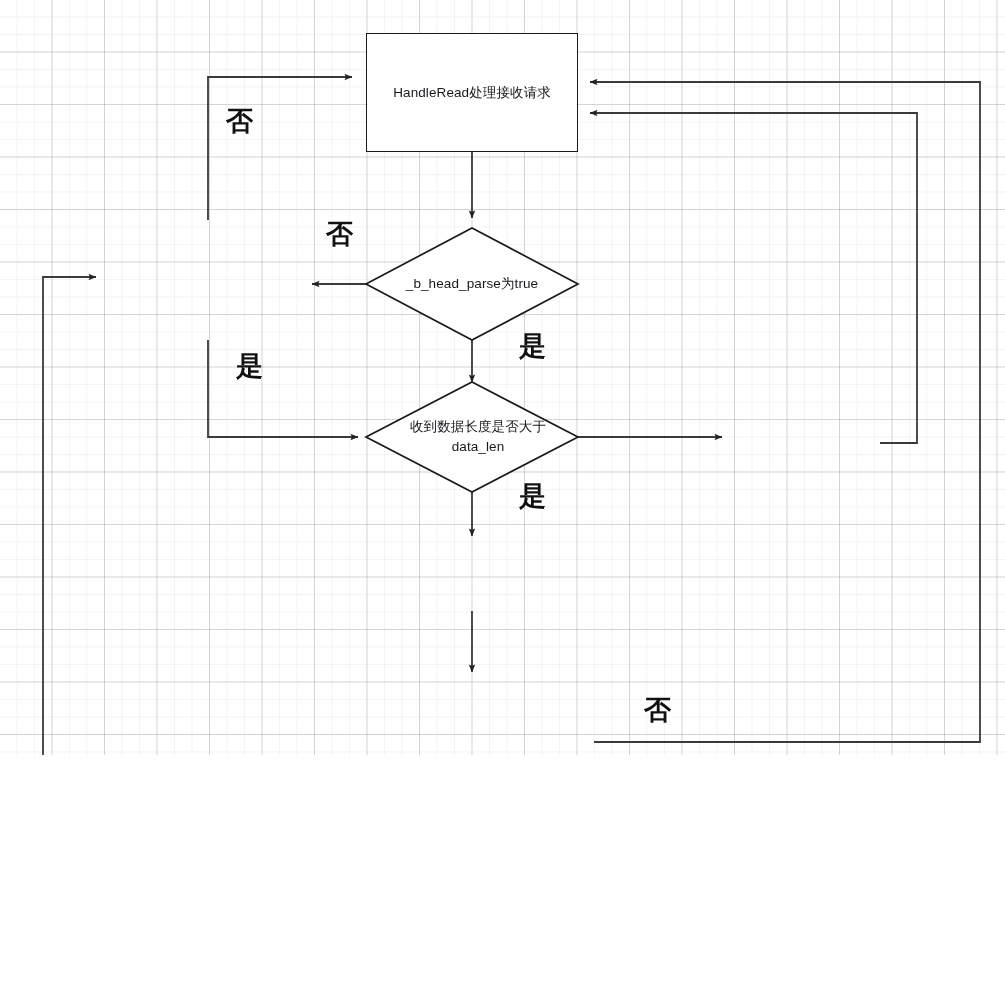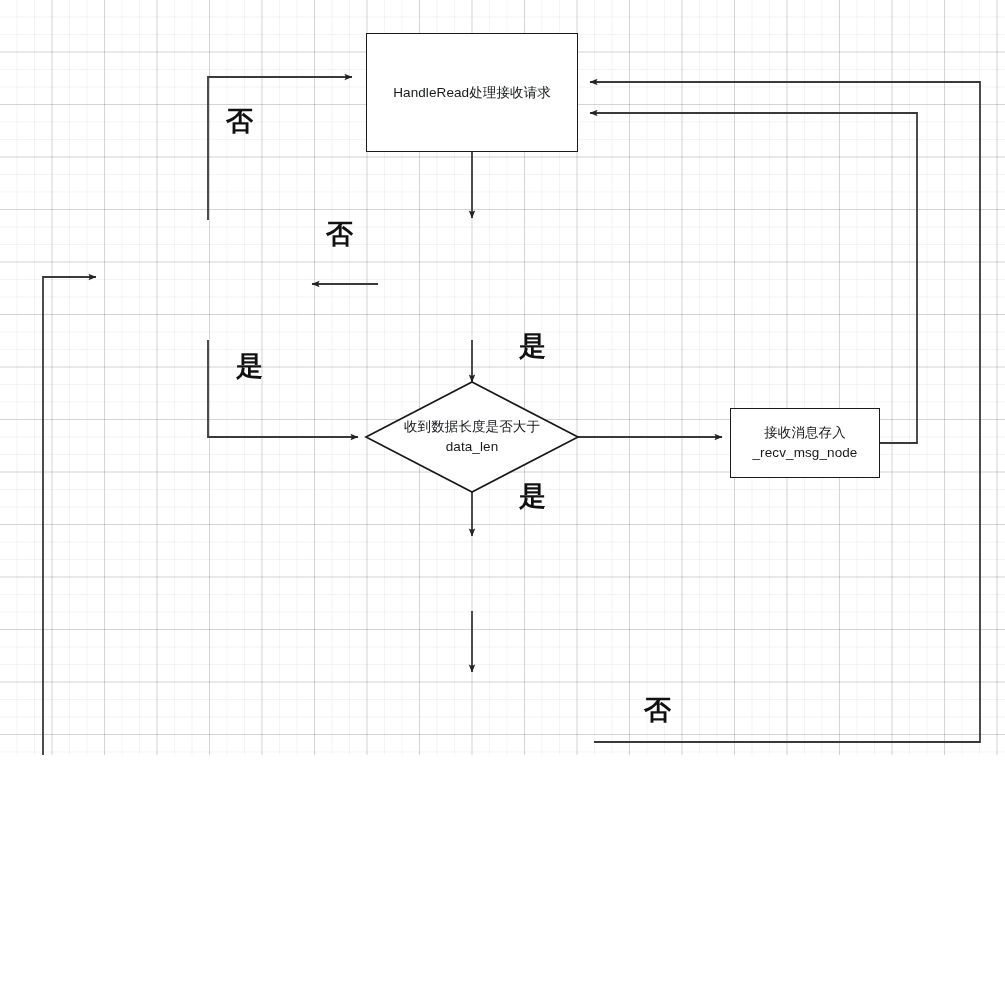--- a/index.html
+++ b/index.html
@@ -121,40 +121,40 @@
 
       <path d="M472,812 L472,950 L43,950 L43,277 L96,277" marker-end="url(#arrow)"></path>
 
     </g>
   </svg>
 
   <div class="node proc" style="left:366px; top:33px; width:212px; height:119px;">
     <div class="txt">HandleRead处理接收请求</div>
   </div>
 
+  <div class="diamond-wrap" style="left:366px; top:228px; width:212px; height:112px;">
+    <svg width="212" height="112" viewBox="0 0 212 112" xmlns="http://www.w3.org/2000/svg">
+      <polygon points="106,0 212,56 106,112 0,56" fill="#ffffff" stroke="#1a1a1a" stroke-width="1.7"></polygon>
+    </svg>
+    <div class="txt">_b_head_parse为true</div>
+  </div>
 
 
-  <div class="diamond-wrap" style="left:366px; top:382px; width:212px; height:110px;">
+  <div class="diamond-wrap" style="left:366px; top:382px; width:212px; height:110px;padding-left:12px;">
     <svg width="212" height="110" viewBox="0 0 212 110" xmlns="http://www.w3.org/2000/svg">
       <polygon points="106,0 212,55 106,110 0,55" fill="#ffffff" stroke="#1a1a1a" stroke-width="1.7"></polygon>
     </svg>
     <div class="txt">
       <div>
         <div>收到数据长度是否大于</div>
         <div>data_len</div>
       </div>
     </div>
   </div>
 
-  <div class="node proc" style="left:730px; top:408px; width:150px; height:70px;">
-    <div class="txt">
-      <div>接收消息存入</div>
-      <div>_recv_msg_node</div>
-    </div>
-  </div>
 
 
 
   <div class="elabel" style="left:226px; top:108px;">否</div>
 
   <div class="elabel" style="left:326px; top:221px;">否</div>
 
   <div class="elabel" style="left:236px; top:353px;">是</div>
 
   <div class="elabel" style="left:519px; top:333px;">是</div>

